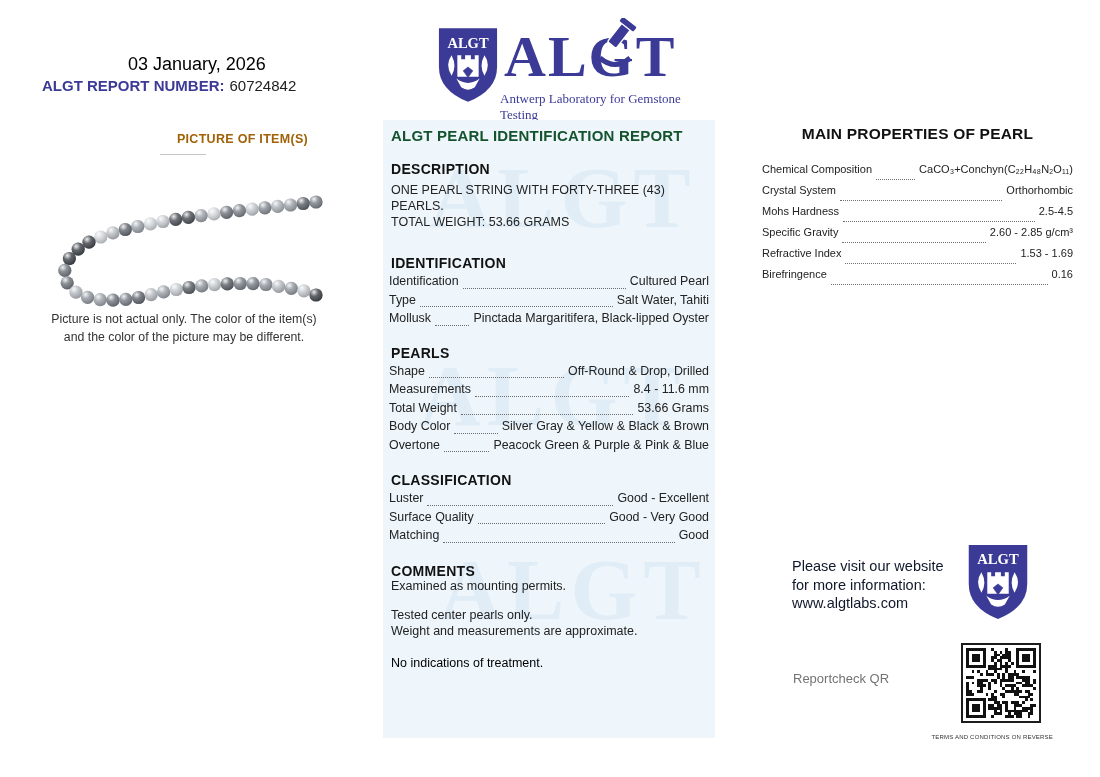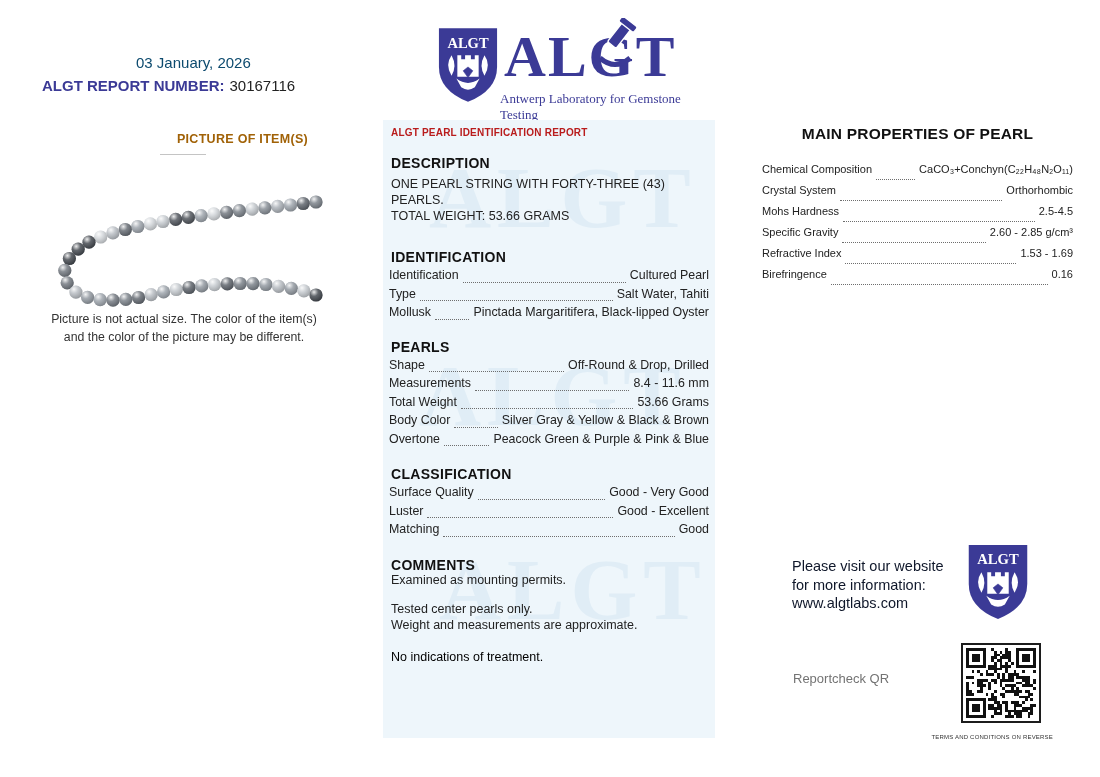--- a/index.html
+++ b/index.html
@@ -2,21 +2,21 @@
 <html style="--accent: #3b3a96; --panel-bg: #eef6fb;"><head>
 <meta charset="utf-8">
 <style>
   :root{ --accent:#3b3a96; --panel-bg:#eef6fb; }
   *{box-sizing:border-box;}
   html,body{margin:0;padding:0;background:#fff;}
   .page{position:relative;width:1100px;height:777px;background:#fff;overflow:hidden;
         font-family:"Liberation Sans",sans-serif;color:#222;}
 
   
-  .hdr-date{position:absolute;left:136px;top:54px;font-size:15px;color:#0c4a6e;}
+  .hdr-date{position:absolute;left:128px;top:54px;font-size:18px;color:#000000;}
   .hdr-repno{position:absolute;left:42px;top:77px;font-size:15px;font-weight:bold;color:var(--accent);}
   .hdr-repno .num{color:#222;font-weight:normal;margin-left:5px;}
 
   .logo-shield{position:absolute;left:437px;top:25px;width:62px;height:80px;}
   .logo-shield-footer{position:absolute;left:966px;top:543px;width:64px;height:78px;}
   .wordmark{position:absolute;left:504px;top:28px;font-family:"Liberation Serif",serif;
             font-weight:bold;font-size:58px;line-height:1;color:var(--accent);letter-spacing:2px;}
   .scope-overlay{position:absolute;left:592px;top:18px;width:46px;height:52px;}
   .tagline{position:absolute;left:500px;top:91px;width:220px;font-family:"Liberation Serif",serif;
            font-size:13px;color:var(--accent);}
@@ -28,21 +28,21 @@
   .pearl-photo{position:absolute;left:50px;top:176px;width:280px;height:145px;}
   .disclaimer{position:absolute;left:36px;top:311px;width:296px;text-align:center;
               font-size:12.3px;line-height:17.5px;color:#333;}
 
   
   .panel{position:absolute;left:383px;top:120px;width:332px;height:618px;
          background:var(--panel-bg);padding:7px 6px 0 6px;}
   .panel-content{position:relative;z-index:1;}
   .wm{position:absolute;z-index:0;font-family:"Liberation Serif",serif;font-weight:bold;
       font-size:86px;letter-spacing:6px;color:#e0edf6;user-select:none;}
-  .panel-title{font-size:10px;font-weight:bold;color:#b91c1c;letter-spacing:.2px;margin-left:2px;}
+  .panel-title{font-size:15px;font-weight:bold;color:#14532d;letter-spacing:.2px;margin-left:2px;}
   .sec-h{font-size:14px;font-weight:bold;color:#111;letter-spacing:.3px;margin-left:2px;}
   .h-desc{margin-top:17px;}
   .h-ident{margin-top:25px;}
   .h-details{margin-top:15px;}
   .h-class{margin-top:16px;}
   .h-comments{margin-top:16px;}
   .desc-line{font-size:12.5px;line-height:16px;color:#222;margin:0 0 0 2px;}
   .desc-first{margin-top:5px;}
   .rows{margin-top:3px;}
   .row{display:flex;align-items:baseline;height:18.5px;font-size:12.4px;color:#222;white-space:nowrap;}
@@ -68,21 +68,21 @@
   .terms{position:absolute;left:900px;top:734px;width:153px;text-align:right;
          font-size:6px;letter-spacing:.2px;color:#333;}
 </style>
 </head>
 <body>
 
 <div class="page">
 
   <div class="hdr-date">03 January, 2026</div>
   <div class="hdr-repno">
-    <span>ALGT REPORT NUMBER:</span><span class="num">30167116</span>
+    <span>ALGT REPORT NUMBER:</span><span class="num">60724842</span>
   </div>
 
   <svg class="logo-shield" viewBox="0 0 64 80">
     <path d="M2,2 H62 V42 Q62,66 32,78 Q2,66 2,42 Z" style="fill:var(--accent)"></path>
     <text x="32" y="22" text-anchor="middle" font-size="15" font-weight="bold" font-family="Liberation Serif, serif" fill="#ffffff">ALGT</text>
     <path fill="#ffffff" d="M21,30 h4 v4 h4 v-4 h6 v4 h4 v-4 h4 v22 h-22 z"></path>
     <path fill="#ffffff" d="M15,30 q-7,10 0,21 q6,-10 0,-21 z"></path>
     <path fill="#ffffff" d="M49,30 q7,10 0,21 q-6,-10 0,-21 z"></path>
     <path fill="#3b3a96" stroke="#3b3a96" stroke-width="0.6" d="M32,42 l5,4 -5,7 -5,-7 z"></path>
     <path fill="#ffffff" d="M20,54 q12,9 24,0 l-5,9 q-7,5 -14,0 z"></path>
@@ -192,21 +192,21 @@
       <circle cx="228.6" cy="110.3" r="6.6" fill="url(#shine)"></circle>
       <circle cx="241.3" cy="112.3" r="6.6" fill="#8e959d"></circle>
       <circle cx="241.3" cy="112.3" r="6.6" fill="url(#shine)"></circle>
       <circle cx="253.9" cy="114.8" r="6.6" fill="#c3c8cd"></circle>
       <circle cx="253.9" cy="114.8" r="6.6" fill="url(#shine)"></circle>
       <circle cx="266.0" cy="119.0" r="6.6" fill="#3c4148"></circle>
       <circle cx="266.0" cy="119.0" r="6.6" fill="url(#shine)"></circle>
     </svg>
 
   <div class="disclaimer">
-    <div>Picture is not actual size. The color of the item(s)</div>
+    <div>Picture is not actual only. The color of the item(s)</div>
     <div>and the color of the picture may be different.</div>
   </div>
 
   <div class="panel">
     <div class="wm" style="top:28px;left:46px;">ALGT</div>
     <div class="wm" style="top:226px;left:36px;">ALGT</div>
     <div class="wm" style="top:420px;left:56px;">ALGT</div>
 
     <div class="panel-content">
       <div class="panel-title">ALGT PEARL IDENTIFICATION REPORT</div>
@@ -259,28 +259,28 @@
         <div class="row">
           <span class="lbl">Overtone</span>
           <span class="dots"></span>
           <span class="val">Peacock Green &amp; Purple &amp; Pink &amp; Blue</span>
         </div>
       </div>
 
       <div class="sec-h h-class">CLASSIFICATION</div>
       <div class="rows">
         <div class="row">
+          <span class="lbl">Luster</span>
+          <span class="dots"></span>
+          <span class="val">Good - Excellent</span>
+        </div>
+        <div class="row">
           <span class="lbl">Surface Quality</span>
           <span class="dots"></span>
           <span class="val">Good - Very Good</span>
-        </div>
-        <div class="row">
-          <span class="lbl">Luster</span>
-          <span class="dots"></span>
-          <span class="val">Good - Excellent</span>
         </div>
         <div class="row">
           <span class="lbl">Matching</span>
           <span class="dots"></span>
           <span class="val">Good</span>
         </div>
       </div>
 
       <div class="sec-h h-comments">COMMENTS</div>
       <div class="comment-line">Examined as mounting permits.</div>

